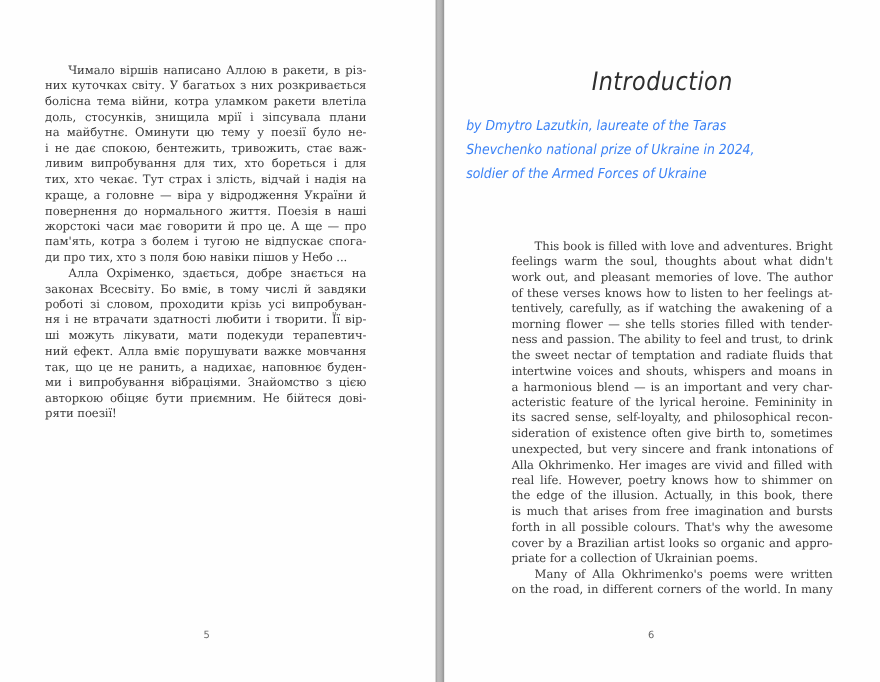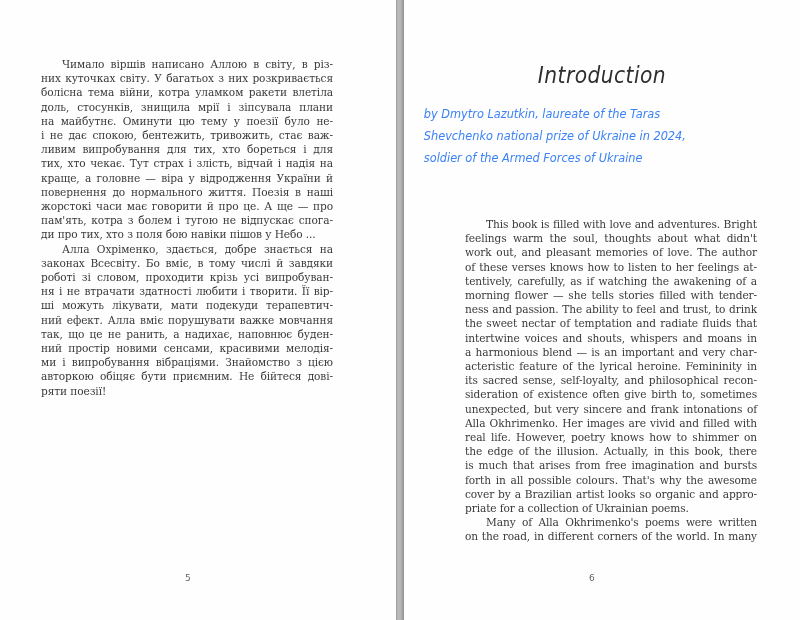--- a/index.html
+++ b/index.html
@@ -58,41 +58,40 @@
     font-size: 9px; color: #666;
   }
   .page-left .page-num { left: 185px; }
   .page-right .page-num { left: 185px; }
 </style>
 </head>
 <body>
 
 <div class="page page-left">
   <div class="body-text left-text" id="left-text">
-      <span class="line indent">Чимало віршів написано Аллою в світу, в різ-</span>
+      <span class="line indent">Чимало віршів написано Аллою в ракети, в різ-</span>
       <span class="line">них куточках світу. У багатьох з них розкривається</span>
       <span class="line">болісна тема війни, котра уламком ракети влетіла</span>
       <span class="line">доль, стосунків, знищила мрії і зіпсувала плани</span>
       <span class="line">на майбутнє. Оминути цю тему у поезії було не-</span>
       <span class="line">і не дає спокою, бентежить, тривожить, стає важ-</span>
       <span class="line">ливим випробування для тих, хто бореться і для</span>
       <span class="line">тих, хто чекає. Тут страх і злість, відчай і надія на</span>
       <span class="line">краще, а головне — віра у відродження України й</span>
       <span class="line">повернення до нормального життя. Поезія в наші</span>
       <span class="line">жорстокі часи має говорити й про це. А ще — про</span>
       <span class="line">пам'ять, котра з болем і тугою не відпускає спога-</span>
       <span class="line last">ди про тих, хто з поля бою навіки пішов у Небо ...</span>
       <span class="line indent">Алла Охріменко, здається, добре знається на</span>
       <span class="line">законах Всесвіту. Бо вміє, в тому числі й завдяки</span>
       <span class="line">роботі зі словом, проходити крізь усі випробуван-</span>
       <span class="line">ня і не втрачати здатності любити і творити. Її вір-</span>
       <span class="line">ші можуть лікувати, мати подекуди терапевтич-</span>
       <span class="line">ний ефект. Алла вміє порушувати важке мовчання</span>
       <span class="line">так, що це не ранить, а надихає, наповнює буден-</span>
-      <span class="line">ний простір новими сенсами, красивими мелодія-</span>
       <span class="line">ми і випробування вібраціями. Знайомство з цією</span>
       <span class="line">авторкою обіцяє бути приємним. Не бійтеся дові-</span>
       <span class="line last">ряти поезії!</span>
     </div>
   <div class="page-num">5</div>
 </div>
 
 <div class="gutter"></div>
 
 <div class="page page-right">

